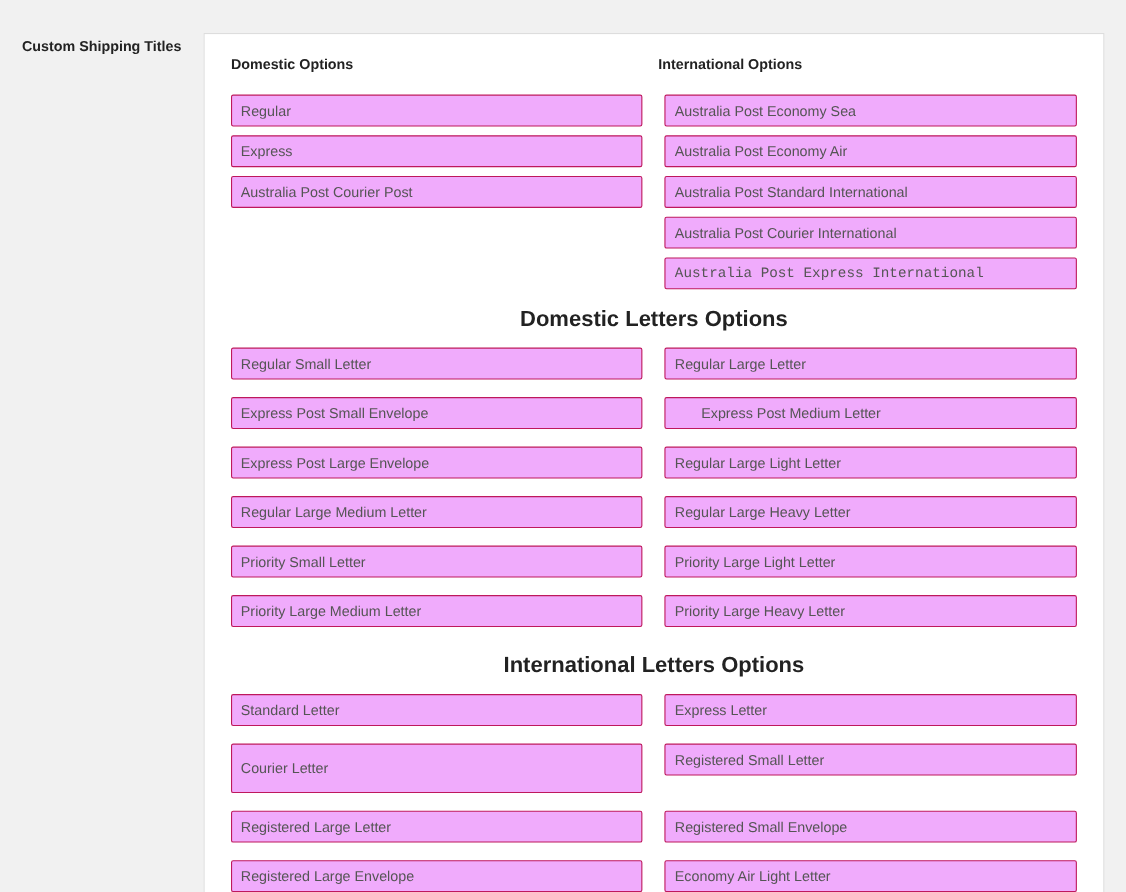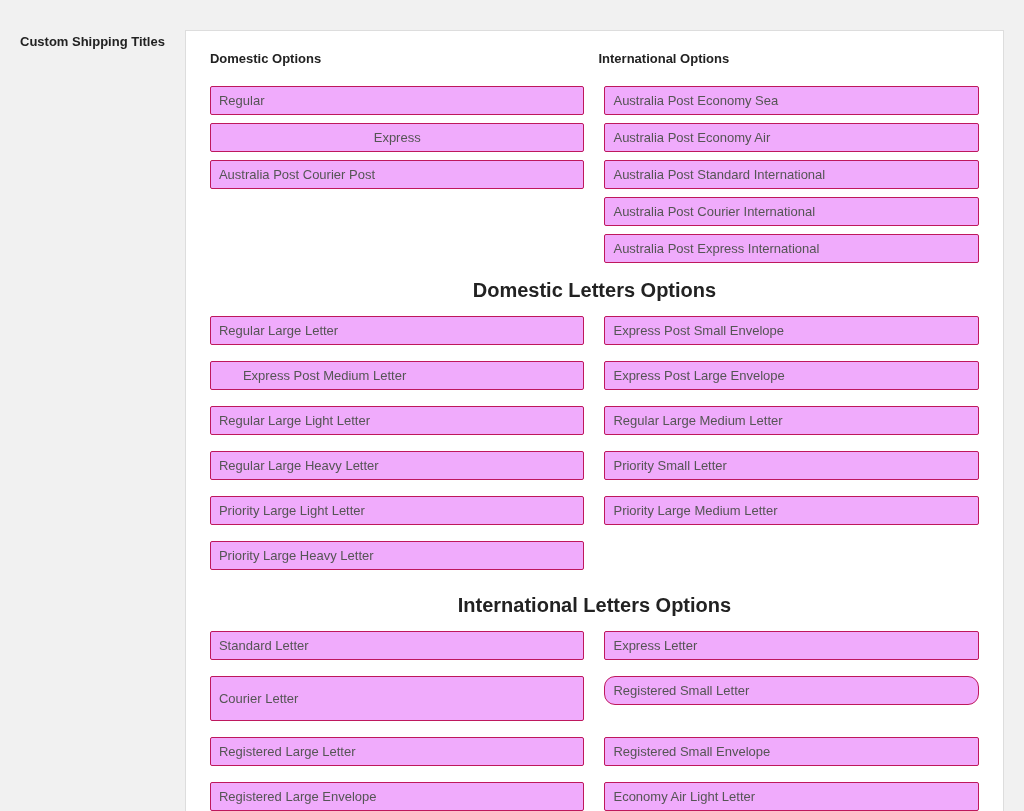--- a/index.html
+++ b/index.html
@@ -78,37 +78,38 @@
 
     <div class="col-headers">
       <div class="col-header">Domestic Options</div>
       <div class="col-header">International Options</div>
     </div>
 
     <div class="columns-2">
 
       <div>
         <input class="text-input" style="margin-bottom: 8px; display: block;" value="Regular">
-        <input class="text-input" style="margin-bottom: 8px; display: block; text-align: center;" value="Express">
+        <input class="text-input" style="margin-bottom: 8px; display: block;" value="Express">
         <input class="text-input" style="display: block;" value="Australia Post Courier Post">
       </div>
 
       <div>
         <input class="text-input" style="margin-bottom: 8px; display: block;" value="Australia Post Economy Sea">
         <input class="text-input" style="margin-bottom: 8px; display: block;" value="Australia Post Economy Air">
         <input class="text-input" style="margin-bottom: 8px; display: block;" value="Australia Post Standard International">
         <input class="text-input" style="margin-bottom: 8px; display: block;" value="Australia Post Courier International">
-        <input class="text-input" style="display: block;" value="Australia Post Express International">
+        <input class="text-input" style="display: block; font-family: Liberation Mono, monospace;" value="Australia Post Express International">
       </div>
     </div>
 
     <div class="section-divider">
       <div class="section-header">Domestic Letters Options</div>
       <div class="columns-2">
 
+      <input class="text-input" value="Regular Small Letter" style="margin-bottom: 8px;">
           <input class="text-input" value="Regular Large Letter" style="margin-bottom: 8px;">
           <input class="text-input" value="Express Post Small Envelope" style="margin-bottom: 8px;">
           <input class="text-input" value="Express Post Medium Letter" style="margin-bottom: 8px; padding-left: 32px;">
           <input class="text-input" value="Express Post Large Envelope" style="margin-bottom: 8px;">
           <input class="text-input" value="Regular Large Light Letter" style="margin-bottom: 8px;">
           <input class="text-input" value="Regular Large Medium Letter" style="margin-bottom: 8px;">
           <input class="text-input" value="Regular Large Heavy Letter" style="margin-bottom: 8px;">
           <input class="text-input" value="Priority Small Letter" style="margin-bottom: 8px;">
           <input class="text-input" value="Priority Large Light Letter" style="margin-bottom: 8px;">
           <input class="text-input" value="Priority Large Medium Letter" style="margin-bottom: 8px;">
@@ -116,21 +117,21 @@
         </div>
     </div>
 
     <div class="section-divider">
       <div class="section-header">International Letters Options</div>
       <div class="columns-2">
 
       <input class="text-input" value="Standard Letter" style="margin-bottom: 8px;">
           <input class="text-input" value="Express Letter" style="margin-bottom: 8px;">
           <input class="text-input" value="Courier Letter" style="margin-bottom: 8px;">
-          <input class="text-input" value="Registered Small Letter" style="margin-bottom: 24px; border-radius: 11px;">
+          <input class="text-input" value="Registered Small Letter" style="margin-bottom: 24px;">
           <input class="text-input" value="Registered Large Letter" style="margin-bottom: 8px;">
           <input class="text-input" value="Registered Small Envelope" style="margin-bottom: 8px;">
           <input class="text-input" value="Registered Large Envelope" style="margin-bottom: 8px;">
           <input class="text-input" value="Economy Air Light Letter" style="margin-bottom: 8px;">
           <input class="text-input" value="Economy Air Medium Letter" style="margin-bottom: 8px;">
           <input class="text-input" value="Economy Air Heavy Letter" style="margin-bottom: 8px;">
         </div>
     </div>
 
   </div>

